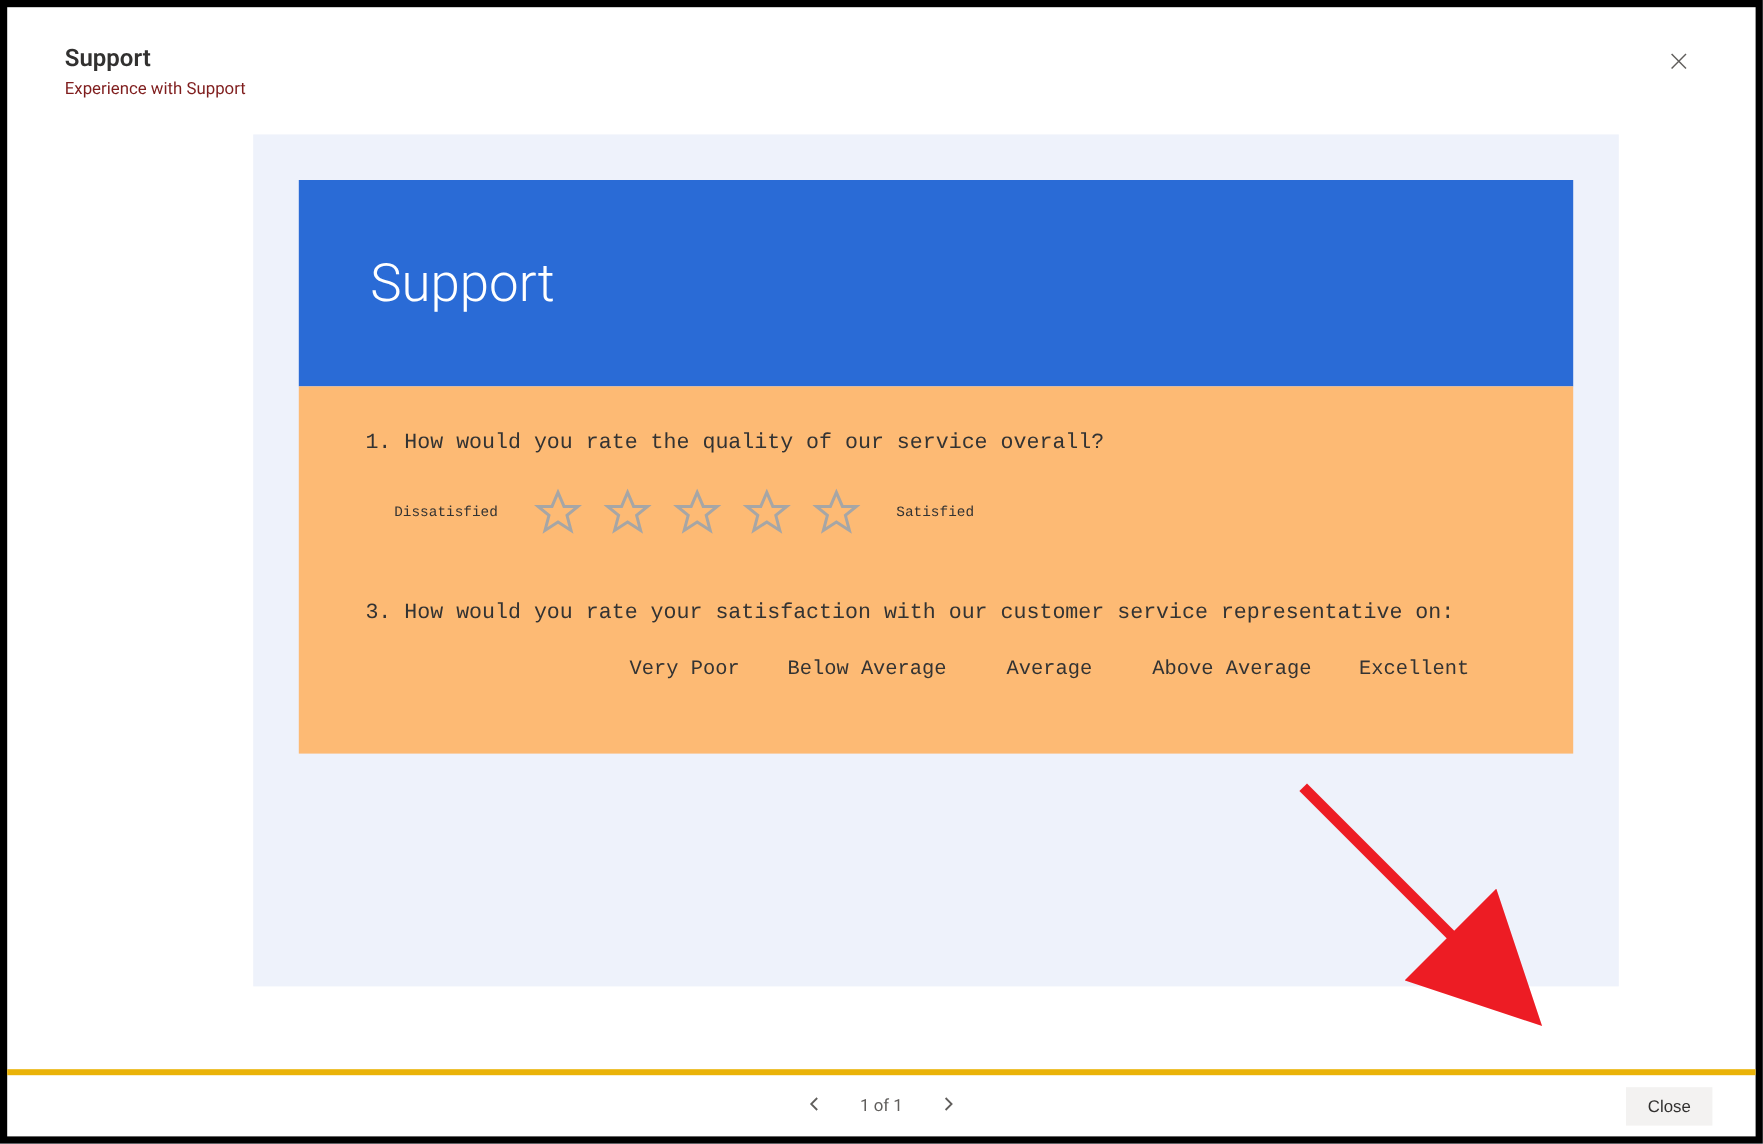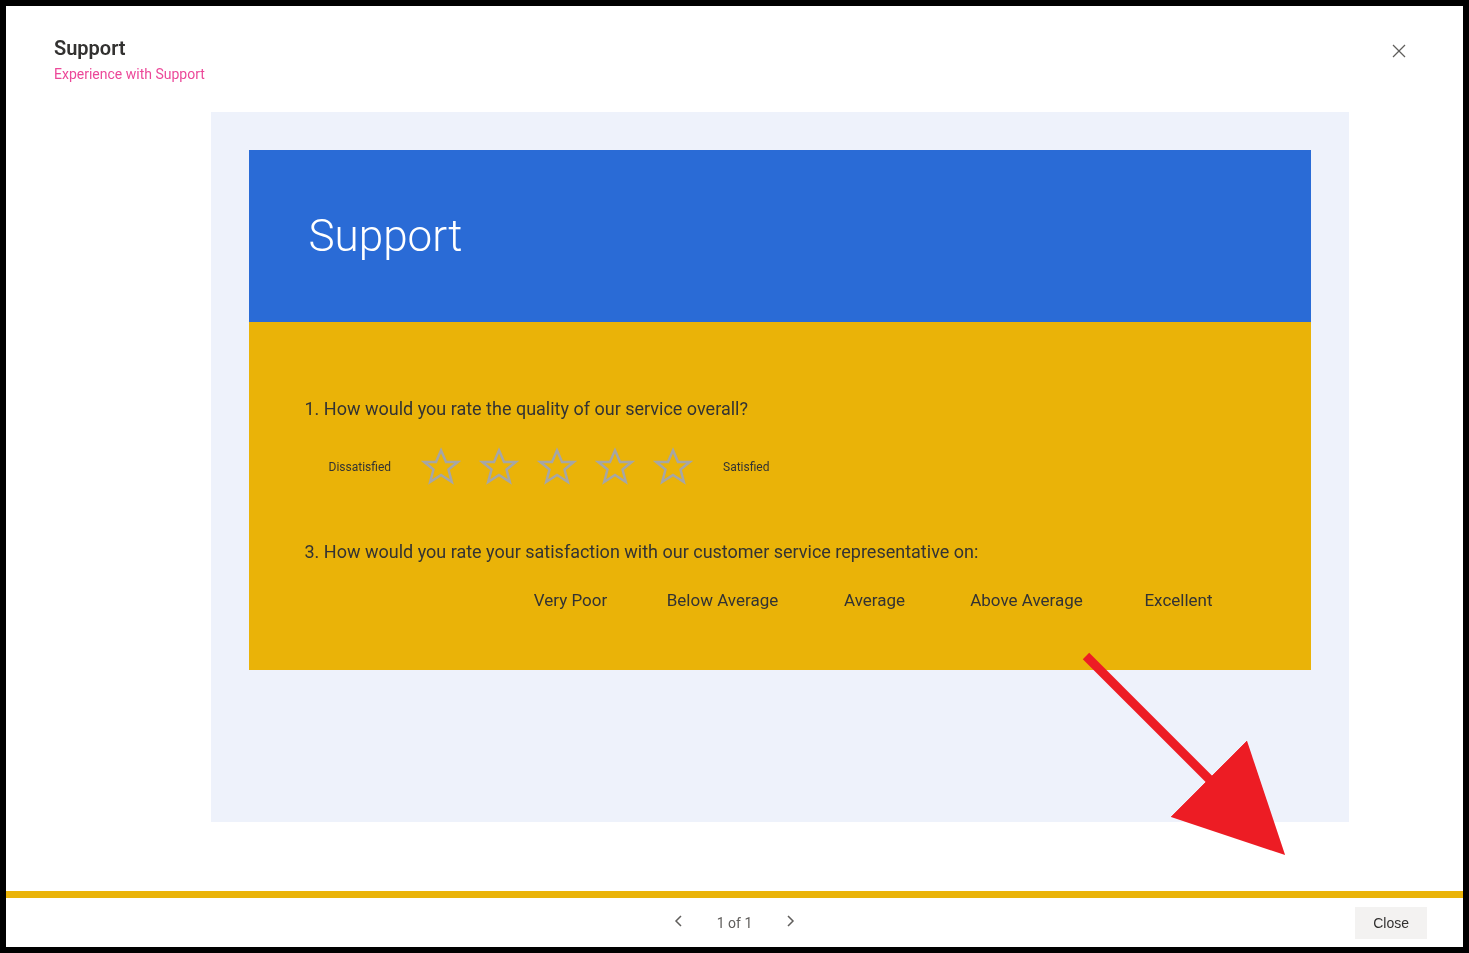--- a/index.html
+++ b/index.html
@@ -20,21 +20,21 @@
     position: relative;
   }
   .modal-header {
     padding: 30px 48px 10px 48px;
     display: flex;
     justify-content: space-between;
     align-items: flex-start;
   }
   .modal-header-left { display: flex; flex-direction: column; gap: 6px; }
   .modal-title { font-size: 20px; font-weight: 600; color: #323130; }
-  .modal-subtitle { font-size: 14px; color: #ec4899; }
+  .modal-subtitle { font-size: 14px; color: #7f1d1d; }
   .close-x {
     background: none; border: none; cursor: pointer;
     width: 32px; height: 32px; display:flex; align-items:center; justify-content:center;
     color:#605e5c;
   }
   .close-x svg { width: 14px; height: 14px; }
   .modal-body {
     flex: 1;
     overflow: hidden;
     padding: 20px 0 0 0;
@@ -54,42 +54,43 @@
   .survey-outer::-webkit-scrollbar-thumb { background:#a6a6a6; }
   .survey-outer::-webkit-scrollbar-track { background:#e0e0e0; }
   .survey-hero {
     background: #2a6bd6;
     color: #fff;
     padding: 60px 60px;
     margin: 0 38px;
   }
   .survey-hero-title { font-size: 44px; font-weight: 300; }
   .survey-content {
-    background: #eab308;
+    background: #fdba74;
     margin: 0 38px;
-    padding: 76px 56px 40px 56px;
+    padding: 37px 56px 40px 56px;
+    font-family: Liberation Mono, monospace;
   }
   .question { margin-bottom: 54px; }
   .question-text { font-size: 18px; color: #333; margin-bottom: 28px; }
   .rating-row { display:flex; align-items:center; gap: 30px; padding-left: 24px;}
   .rating-label { font-size: 12px; color:#333; }
   .stars { display:flex; gap: 18px; }
   .star { width: 40px; height:40px; cursor:pointer; }
   .star svg { width:100%; height:100%; fill:none; stroke:#a6a6a6; stroke-width:1.5; }
   .radio-list { display:flex; flex-direction:column; gap: 22px; padding-left: 24px;}
   .radio-item { display:flex; align-items:center; gap: 14px; cursor:pointer; }
   .radio-circle {
     width:20px; height:20px; border:1.5px solid #666; border-radius:50%;
     flex-shrink:0;
   }
   .radio-text { font-size: 15px; color:#333; }
   .likert-header { display:flex; padding-left:190px; gap:0;}
   .likert-col { flex:1; text-align:center; font-size:17px; color:#333; }
   .modal-footer {
-    border-top: 7px solid #eab308;
+    border-top: 5px solid #eab308;
     padding: 10px 24px;
     display:flex;
     align-items:center;
     justify-content:center;
     position:relative;
     height: 56px;
   }
   .pager { display:flex; align-items:center; gap: 24px; color:#605e5c; font-size:14px;}
   .pager-btn { background:none; border:none; cursor:pointer; width:28px; height:28px; display:flex; align-items:center; justify-content:center; color:#605e5c;}
   .pager-btn svg{ width:12px; height:12px; }

